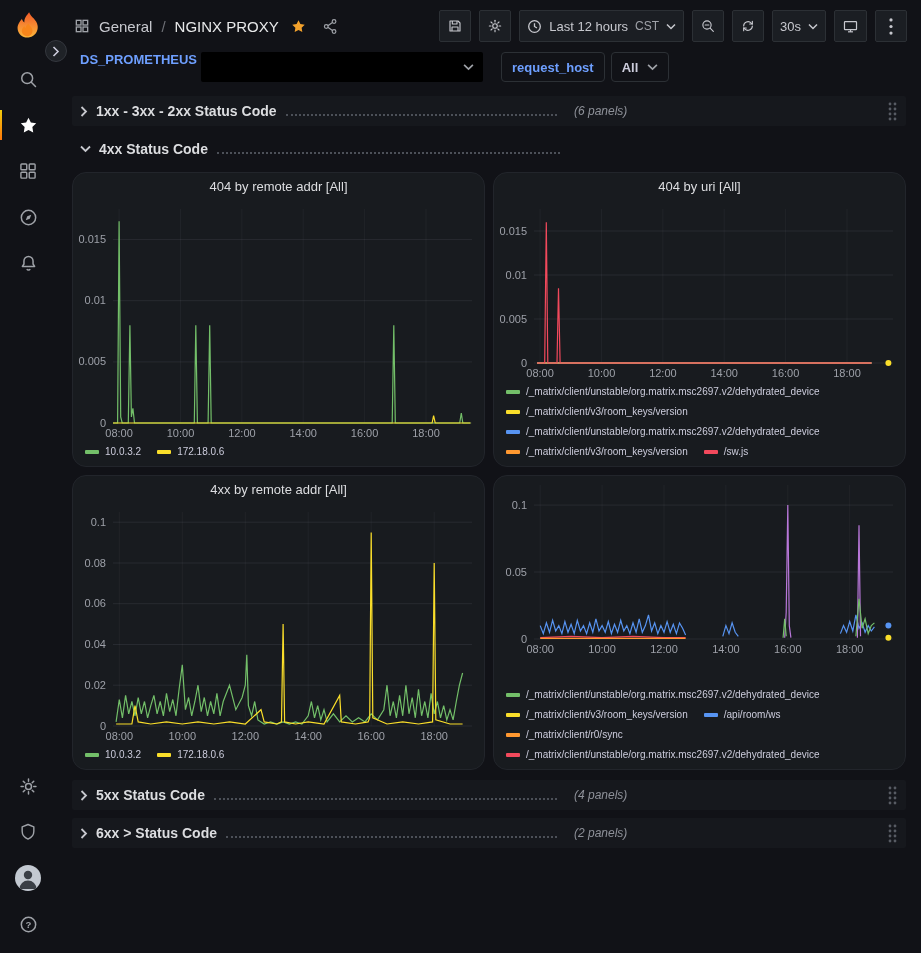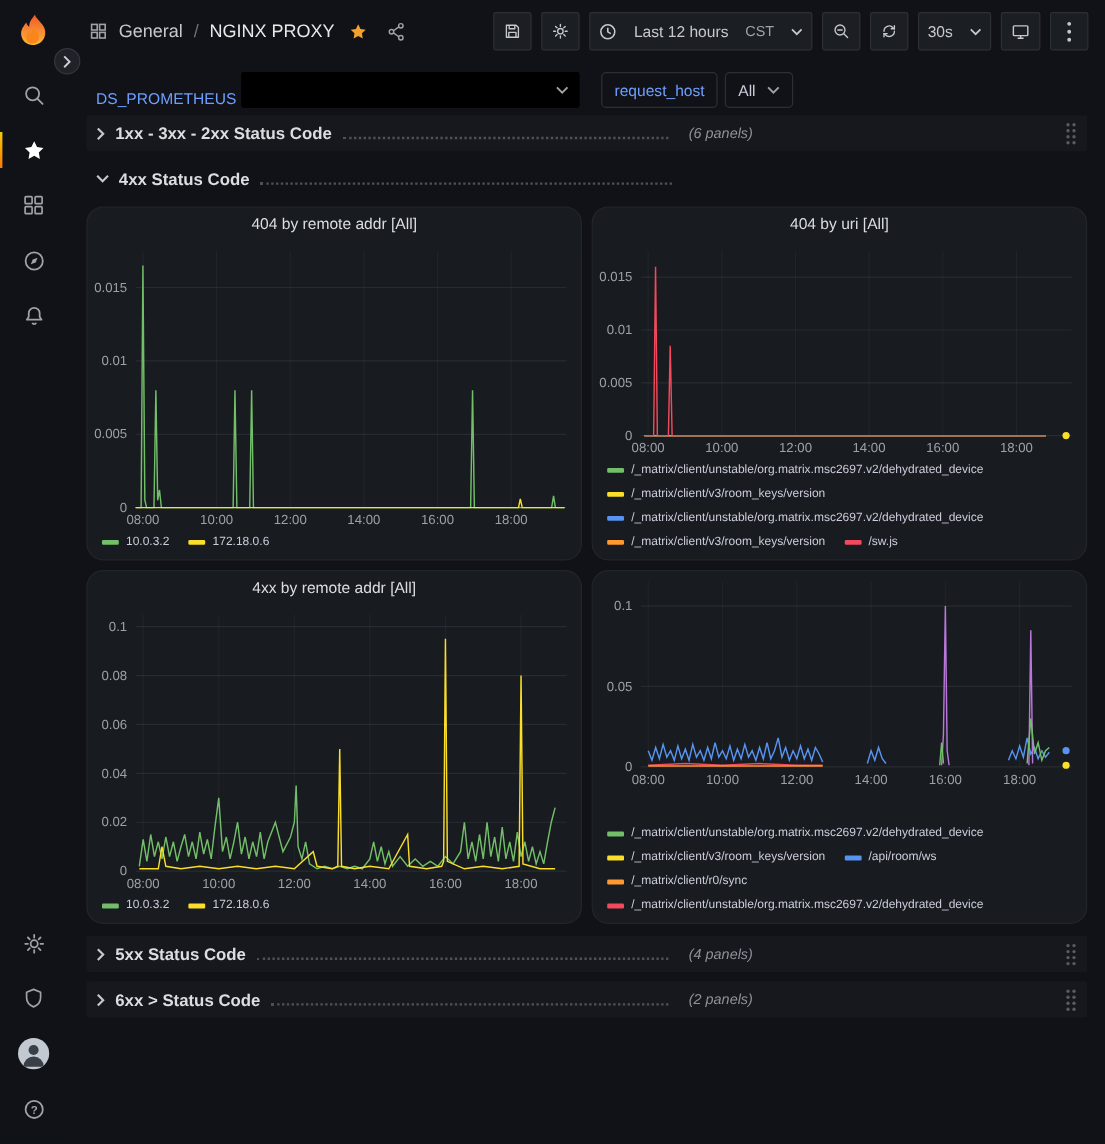--- a/index.html
+++ b/index.html
@@ -36,25 +36,25 @@
   .breadcrumb { display:flex; align-items:center; gap:9px; font-size:15px; }
   .crumb-icon { color:#9fa2a8; }
   .crumb-root { color:#c7c8ce; cursor:pointer; }
   .crumb-sep { color:#6e7076; }
   .crumb-title { color:#e8e9ea; cursor:pointer; }
   .fav-star { color:#f2a12c; margin-left:2px; }
   .share-icon { color:#9fa2a8; margin-left:6px; }
   .toolbar { margin-left:auto; display:flex; align-items:center; gap:8px; }
   .tb-btn { height:32px; min-width:32px; padding:0 7px; background:#1b1e23; border:1px solid #2c3035;
             border-radius:2px; color:#c7c8ce; display:inline-flex; align-items:center; justify-content:center;
-            gap:14px; font-size:13px; cursor:pointer; white-space:nowrap; }
+            gap:7px; font-size:13px; cursor:pointer; white-space:nowrap; }
   .tb-btn .tz { color:#9fa2a8; font-size:12px; }
 
   
-  .varbar { height:38px; flex:none; display:flex; align-items:flex-end; padding:0 16px 0 24px; gap:4px; }
+  .varbar { height:38px; flex:none; display:flex; align-items:flex-start; padding:0 16px 0 24px; gap:4px;font-weight:bold; }
   .var-label { color:#6e9fff; font-size:13px; cursor:pointer; white-space:nowrap; }
   .var-black { width:282px; height:30px; background:#000000; border-radius:2px; display:flex;
                align-items:center; justify-content:flex-end; padding:0 9px; color:#9fa2a8; cursor:pointer; }
   .chip { height:30px; display:inline-flex; align-items:center; padding:0 10px; border:1px solid #2c3035;
           border-radius:4px; font-size:13px; cursor:pointer; }
   .chip.lbl { color:#6e9fff; margin-left:14px; }
   .chip.val { color:#ccccdc; gap:9px; margin-left:2px; }
   .chip.val .caret, .var-black .caret { color:#9fa2a8; }
 
   

